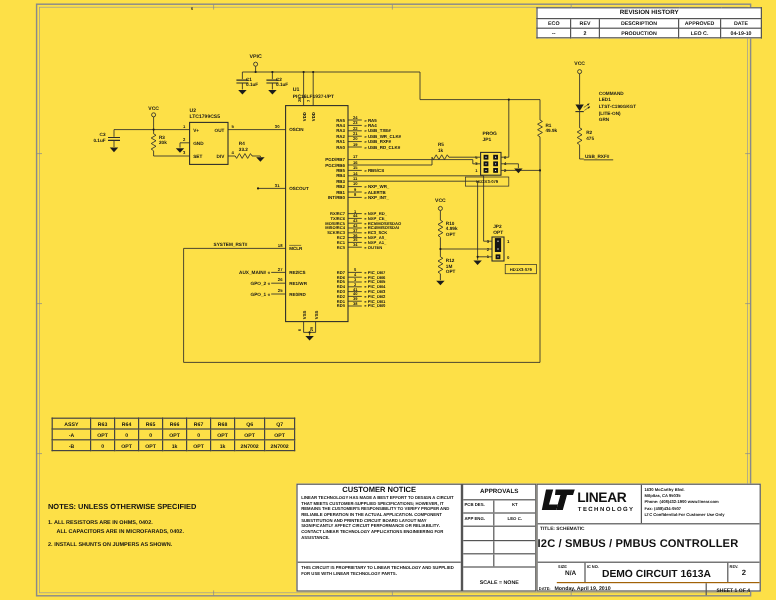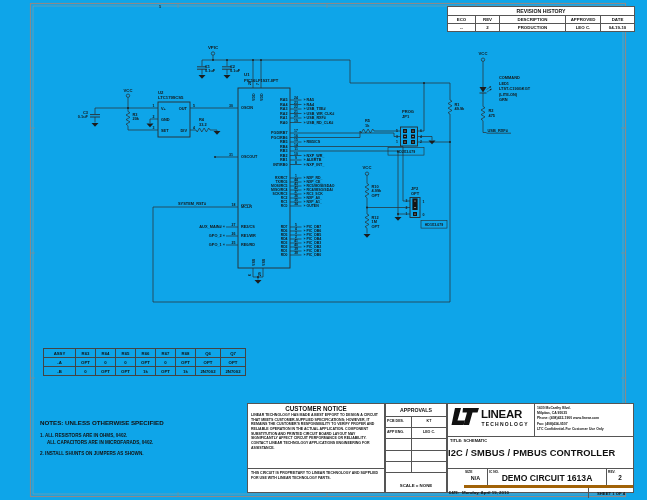--- a/index.html
+++ b/index.html
@@ -1,16 +1,16 @@
 <!DOCTYPE html>
 <html><head>
 <meta charset="utf-8">
 <style>
   html,body{margin:0;padding:0;background:#fff;}
-  .page{position:relative;width:647px;height:500px;background:#0ea5e9;overflow:hidden;
+  .page{position:relative;width:647px;height:500px;background:#fde047;overflow:hidden;
         font-family:"Liberation Sans",sans-serif;color:#111;}
   svg text{font-family:"Liberation Sans",sans-serif;}
   #sch-labels text{font-weight:bold;fill:#151515;}
   .block{position:absolute;border:1px solid #555;background:#fff;box-sizing:border-box;}
   
   #rev{left:447px;top:6px;width:187px;}
   #rev table{border-collapse:collapse;width:100%;table-layout:fixed;}
   #rev td,#rev th{border:1px solid #555;font-size:4.4px;font-weight:bold;text-align:center;
                   padding:1px 0;overflow:hidden;white-space:nowrap;}
   #rev .ttl{font-size:5.2px;}
@@ -40,21 +40,21 @@
   #apv .ap-scale{position:absolute;left:0;right:0;bottom:0;height:14px;font-size:4.4px;
                  text-align:center;line-height:15px;}
   
   #tb{left:447px;top:403px;width:187px;height:90px;font-weight:bold;}
   #tb .row1{display:flex;height:32px;border-bottom:1px solid #555;}
   #tb .logo{width:86px;position:relative;}
   #tb .addr{width:99px;border-left:1px solid #555;font-size:3.45px;line-height:1.5;padding:2px 0 0 2px;box-sizing:border-box;}
   #tb .row2{position:relative;height:31px;border-bottom:1px solid #555;}
   #tb .t-label{position:absolute;left:2px;top:1px;font-size:4px;}
   #tb .t-main{position:absolute;left:0;right:0;top:11px;text-align:left;font-size:9.3px;letter-spacing:.1px;}
-  #tb .row3{display:flex;height:16px;border-bottom:3px solid #a16207;margin-left:16px;}
+  #tb .row3{display:flex;height:16px;border-bottom:1px solid #a16207;margin-left:16px;}
   #tb .c-size{width:23px;border-right:1px solid #555;position:relative;}
   #tb .c-ic{flex:1;border-right:1px solid #555;position:relative;}
   #tb .c-rev{width:26px;position:relative;}
   #tb .sm{position:absolute;left:1px;top:1px;font-size:3.3px;}
   #tb .c-size .val{position:absolute;left:0;right:0;top:6px;text-align:center;font-size:5.4px;}
   #tb .c-ic .val{position:absolute;left:0;right:0;top:4px;text-align:center;font-size:8.6px;}
   #tb .c-rev .val{position:absolute;left:0;right:0;top:5px;text-align:center;font-size:6.4px;}
   #tb .row4{display:flex;height:10px;}
   #tb .c-date{flex:1;position:relative;border-right:1px solid #555;}
   #tb .c-date .sm{top:2.5px;}

